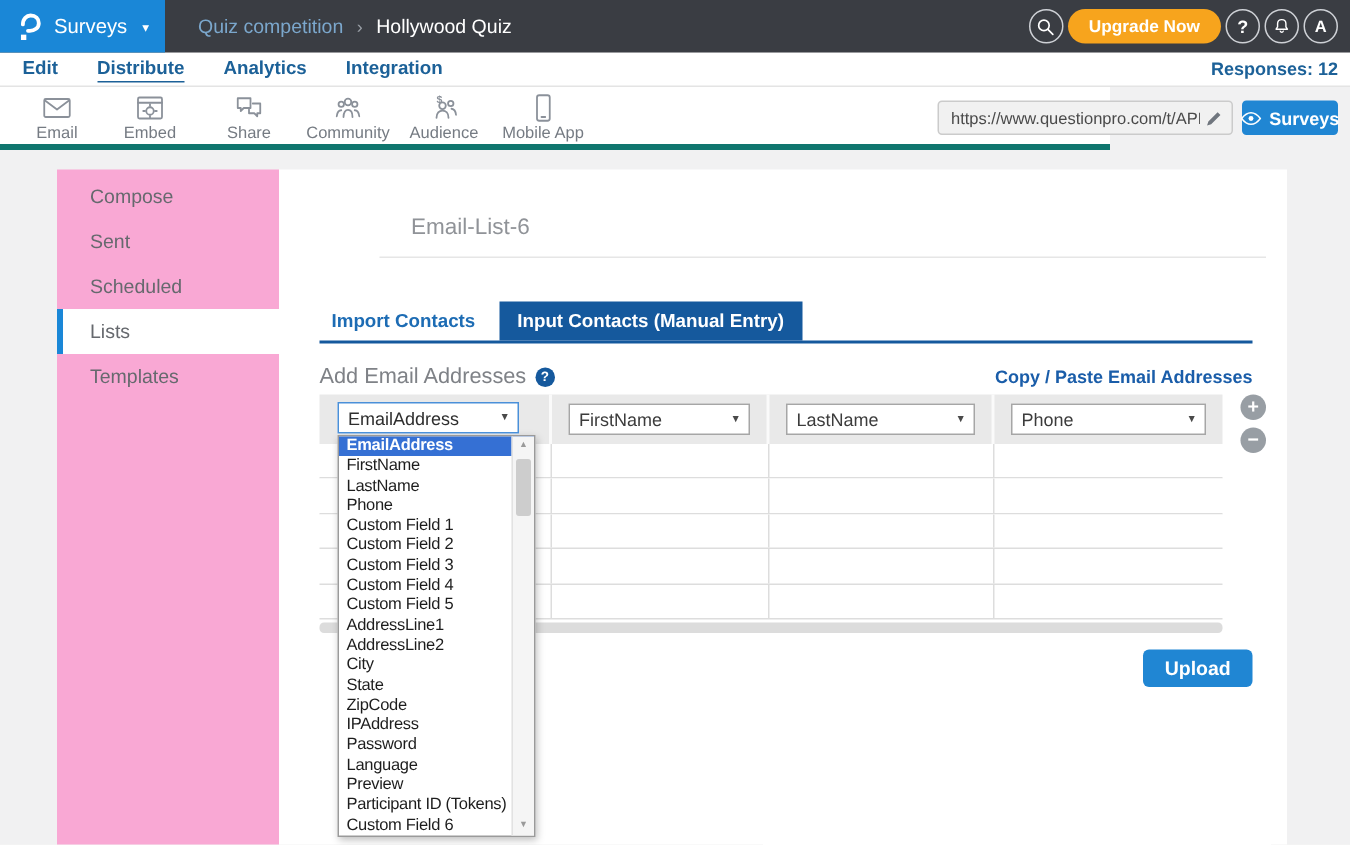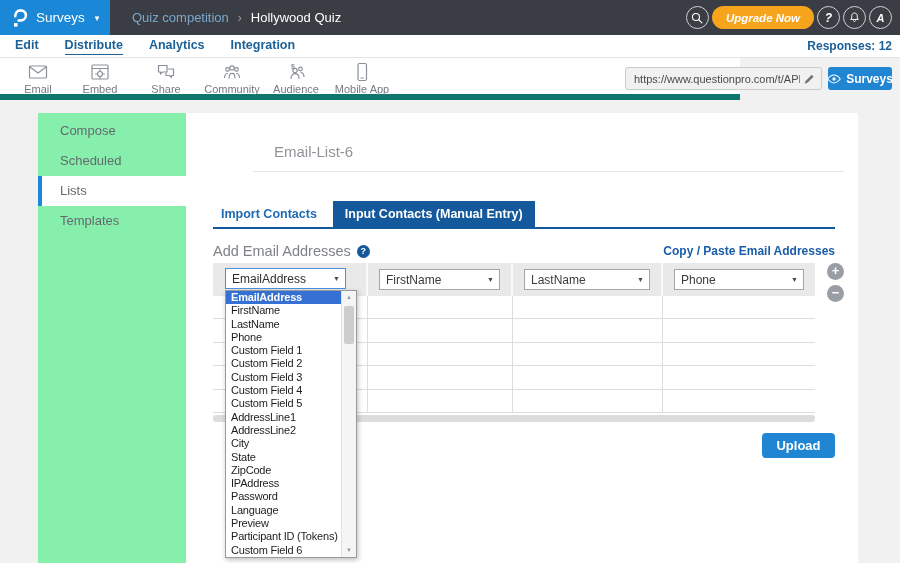--- a/index.html
+++ b/index.html
@@ -6,42 +6,42 @@
   html,body { width:900px; height:563px; overflow:hidden; font-family:"Liberation Sans", sans-serif; background:#f1f1f2; }
 
   
   .topbar { position:absolute; top:0; left:0; width:900px; height:35px; background:#3a3d43; z-index:5; }
   .brand { position:absolute; left:0; top:0; width:110px; height:35px; background:#1a87d7; display:flex; align-items:center; gap:8px; padding-left:11px; color:#fff; font-size:13.5px; cursor:pointer; }
   .brand .caret { font-size:9px; margin-left:2px; }
   .breadcrumb { position:absolute; left:122px; top:0; height:35px; display:flex; align-items:center; gap:9px; font-size:13px;margin-left:10px; }
   .crumb-parent { color:#7ba7cc; cursor:pointer; }
   .crumb-sep { color:#9aa0a7; font-size:12px; }
   .crumb-current { color:#ffffff; }
-  .topbar-right { position:absolute; right:8px; top:0; height:35px; display:flex; align-items:center; gap:3px;font-style:italic; }
+  .topbar-right { position:absolute; right:8px; top:0; height:35px; display:flex; align-items:center; gap:3px; }
   .circle-btn { width:23px; height:23px; border:1.5px solid #ced1d6; border-radius:50%; display:flex; align-items:center; justify-content:center; color:#fff; font-size:12px; font-weight:700; cursor:pointer; }
   .upgrade { height:23px; padding:0 14px; background:#f7a41d; border-radius:12px; color:#fff; font-weight:700; font-size:11.5px; display:flex; align-items:center; cursor:pointer; }
 
   
   .navrow { position:absolute; top:35px; left:0; width:900px; height:23px; background:#fff; border-bottom:1px solid #e4e4e4; display:flex; align-items:center; padding-left:15px; }
   .nav-item { font-size:12.5px; color:#1c6198; font-weight:600; margin-right:26px; cursor:pointer; padding-bottom:2px; }
   .nav-item.active { border-bottom:1.5px solid #1c6198; }
   .responses { position:absolute; right:8px; font-size:12px; color:#1c6198; font-weight:700;margin-left:36px; }
 
   
-  .toolbarrow { position:absolute; top:58px; left:0; width:740px; height:42px; background:#fff; border-bottom:6px solid #0f766e; }
+  .toolbarrow { position:absolute; top:58px; left:0; width:740px; height:42px; background:#fff; border-bottom:4px solid #0f766e; }
   .tool { position:absolute; top:3px; text-align:center; color:#757b83; font-size:11px; cursor:pointer; }
   .tool svg { display:block; margin:0 auto; }
   .url-group { position:absolute; left:625px; top:9px; width:197px; height:23px; background:#f1f1f1; border:1px solid #cbcbcb; border-radius:3px; display:flex; align-items:center; }
   .url-group input { flex:1; min-width:0; border:none; background:transparent; font-size:11px; color:#4a4a4a; padding:0 3px 0 8px; font-family:"Liberation Sans", sans-serif; outline:none; }
   .pencil { padding-right:6px; cursor:pointer; display:flex; }
   .preview-btn { position:absolute; left:828px; top:9px; width:64px; height:23px; background:#2086d3; border-radius:3px; color:#fff; font-size:12px; font-weight:600; display:flex; align-items:center; justify-content:center; gap:5px; cursor:pointer; }
 
   
   .content { position:absolute; top:100px; left:0; width:900px; height:463px; background:#f1f1f2; }
-  .sidebar { position:absolute; left:38px; top:13px; width:148px; height:450px; background:#86efac; padding-top:3px; }
+  .sidebar { position:absolute; left:38px; top:13px; width:148px; height:450px; background:#f9a8d4; padding-top:3px; }
   .side-item { height:30px; line-height:30px; padding-left:18px; color:#66696e; font-size:13px; cursor:pointer; border-left:4px solid transparent; }
   .side-item.active { background:#fff; border-left:4px solid #1a87d7; }
 
   .panel { position:absolute; left:186px; top:13px; width:672px; height:450px; background:#fff; }
   .list-title { position:absolute; left:88px; top:30px; font-size:15px; color:#909398; }
   .divider { position:absolute; left:67px; right:14px; top:58px; border-top:1px solid #e6e6e6; }
 
   .tabs { position:absolute; left:27px; top:88px; display:flex; align-items:flex-end; height:26px; }
   .tab { height:26px; line-height:26px; font-size:12.5px; font-weight:700; color:#1d6cb4; padding:0 8px; cursor:pointer; }
   .tab.active { background:#15599d; color:#fff; padding:0 12px; margin-left:8px; }
@@ -209,20 +209,21 @@
         </svg>
     </span>
     <span>Surveys</span>
   </div>
 </div>
 
 <div class="content">
 
   <div class="sidebar">
     <div class="side-item">Compose</div>
+    <div class="side-item">Sent</div>
     <div class="side-item">Scheduled</div>
     <div class="side-item active">Lists</div>
     <div class="side-item">Templates</div>
   </div>
 
   <div class="panel">
     <div class="list-title">Email-List-6</div>
     <div class="divider"></div>
 
     <div class="tabs">

